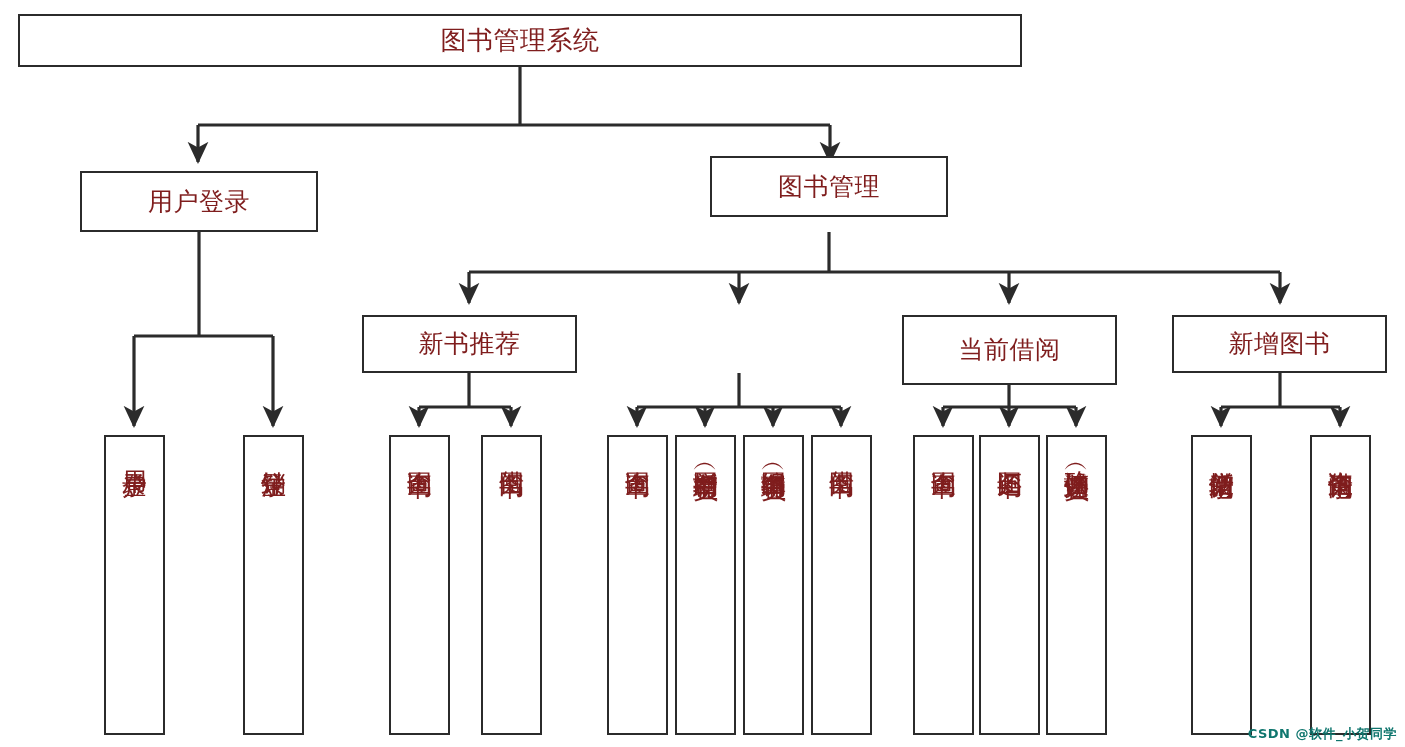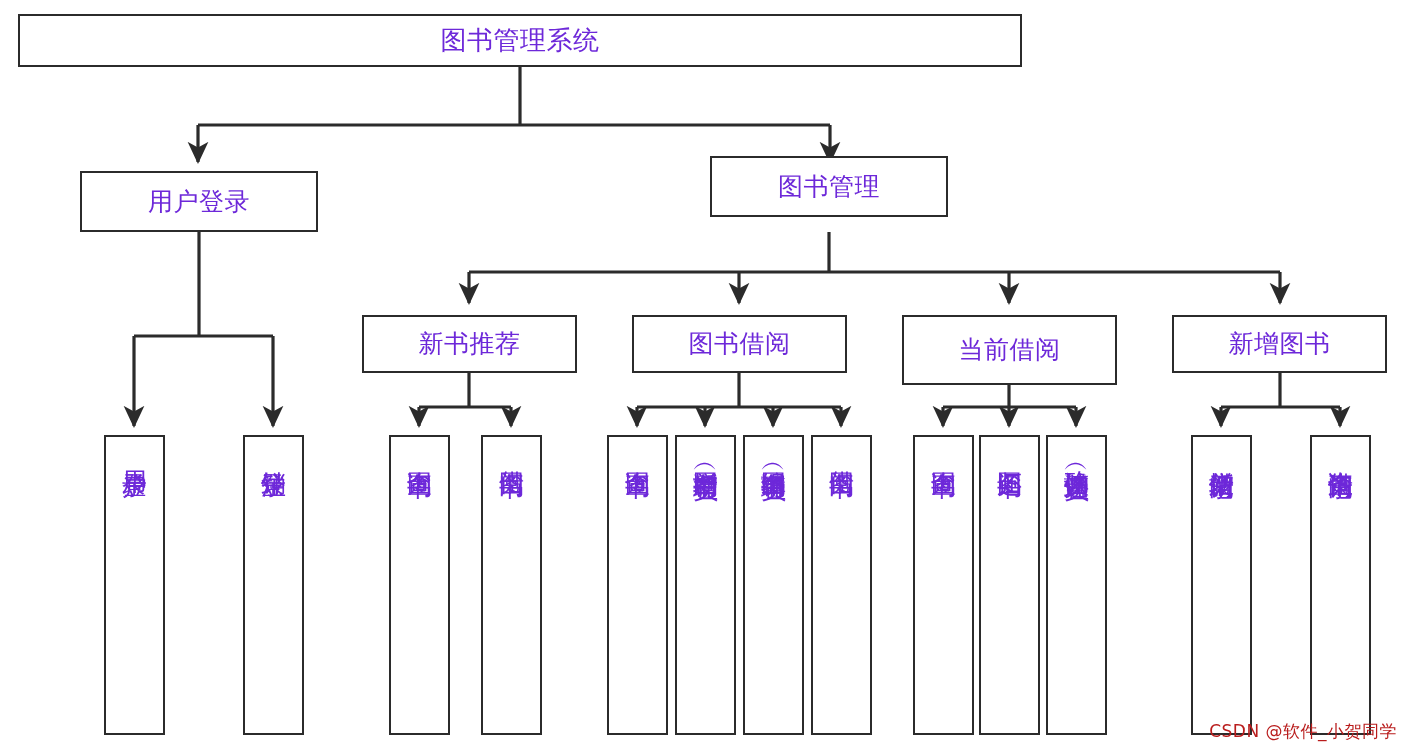--- a/index.html
+++ b/index.html
@@ -27,21 +27,21 @@
     pointer-events: none;
   }
   .node {
     position: absolute;
     box-sizing: border-box;
     border: 2px solid #2b2b2b;
     background: #ffffff;
     display: flex;
     align-items: center;
     justify-content: center;
-    color: #6d28d9;
+    color: #7f1d1d;
   }
   .node-label {
     display: block;
     text-align: center;
     letter-spacing: 0.5px;
     line-height: 1.18;
     white-space: nowrap;
   }
   
   .node.h .node-label {
@@ -61,25 +61,26 @@
     text-orientation: upright;
     font-size: 25px;
     line-height: 1.08;
     letter-spacing: 1px;
     white-space: nowrap;
   }
   .watermark {
     position: absolute;
     right: 8px;
     bottom: 4px;
-    font-size: 17px;
-    color: #b91c1c;
+    font-size: 13px;
+    color: #0f766e;
     white-space: nowrap;
     letter-spacing: 0.5px;
     user-select: none;
+    font-weight: bold;
   }
 </style>
 </head>
 <body>
 
 <div id="diagram-root">
 
   <svg id="edge-layer" viewBox="0 0 1405 747" width="1405" height="747" xmlns="http://www.w3.org/2000/svg">
     <defs>
       <marker id="arrow" viewBox="0 0 12 12" refX="10.5" refY="6" markerWidth="7.2" markerHeight="7.2" orient="auto-start-reverse">
@@ -137,23 +138,20 @@
   <div class="node h" style="left:80px; top:171px; width:238px; height:61px;">
     <span class="node-label">用户登录</span>
   </div>
   <div class="node h" style="left:710px; top:156px; width:238px; height:61px;">
     <span class="node-label">图书管理</span>
   </div>
 
   <div class="node h" style="left:362px; top:315px; width:215px; height:58px;">
     <span class="node-label">新书推荐</span>
   </div>
-  <div class="node h" style="left:632px; top:315px; width:215px; height:58px;">
-    <span class="node-label">图书借阅</span>
-  </div>
   <div class="node h" style="left:902px; top:315px; width:215px; height:70px;">
     <span class="node-label">当前借阅</span>
   </div>
   <div class="node h" style="left:1172px; top:315px; width:215px; height:58px;">
     <span class="node-label">新增图书</span>
   </div>
 
   <div class="node v" style="left:104px; top:435px; width:61px; height:300px;">
     <span class="node-label">用户登录</span>
   </div>

